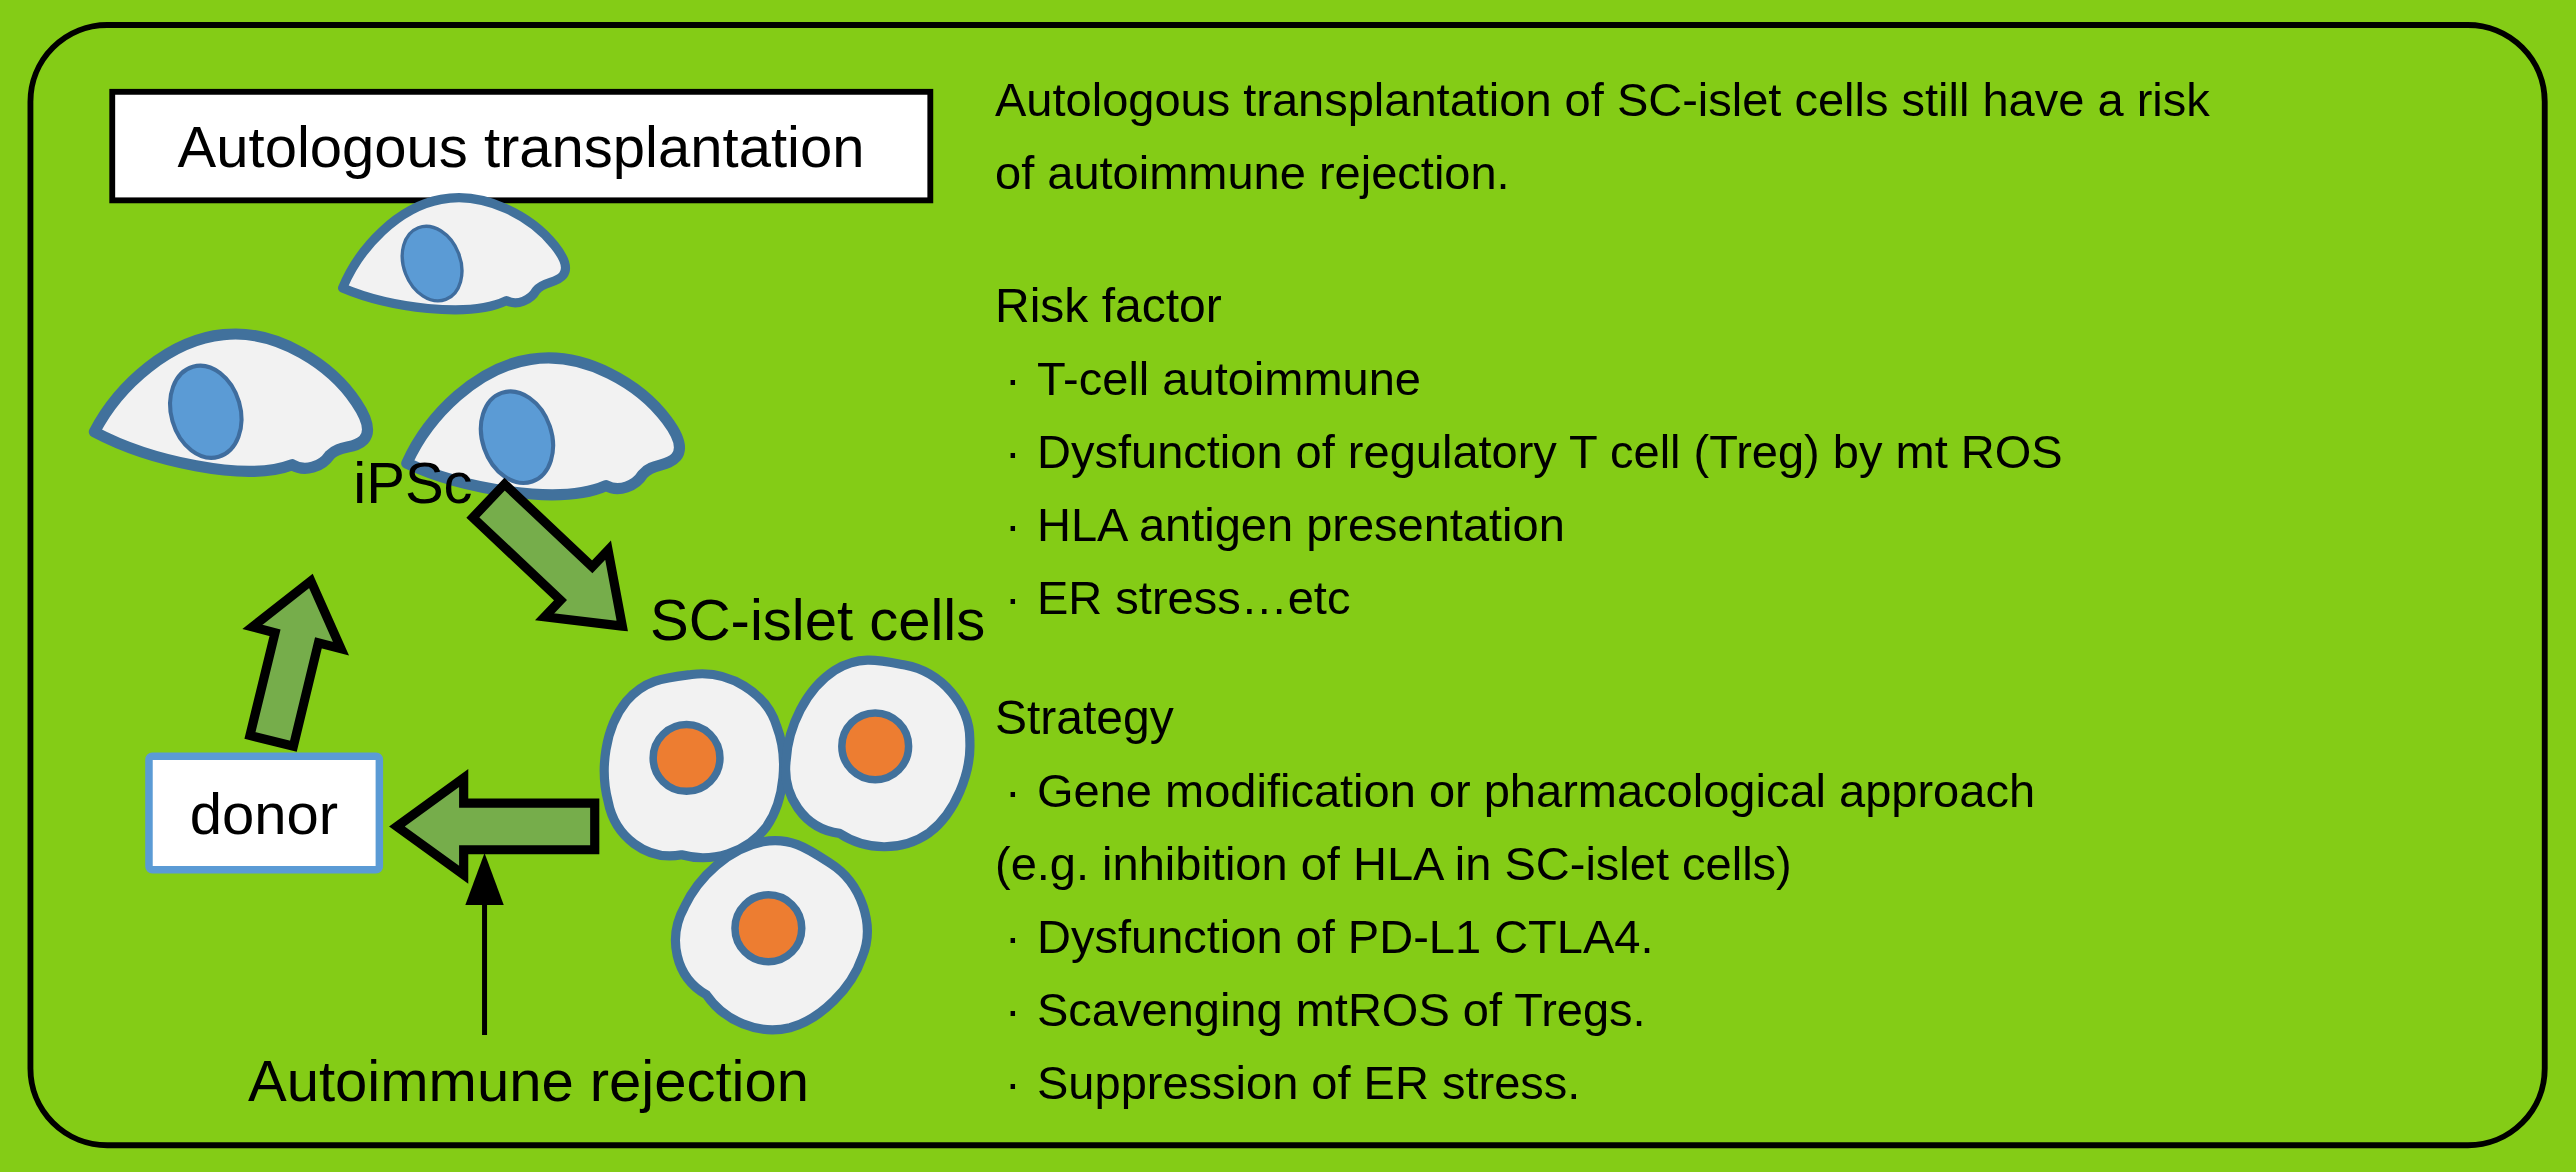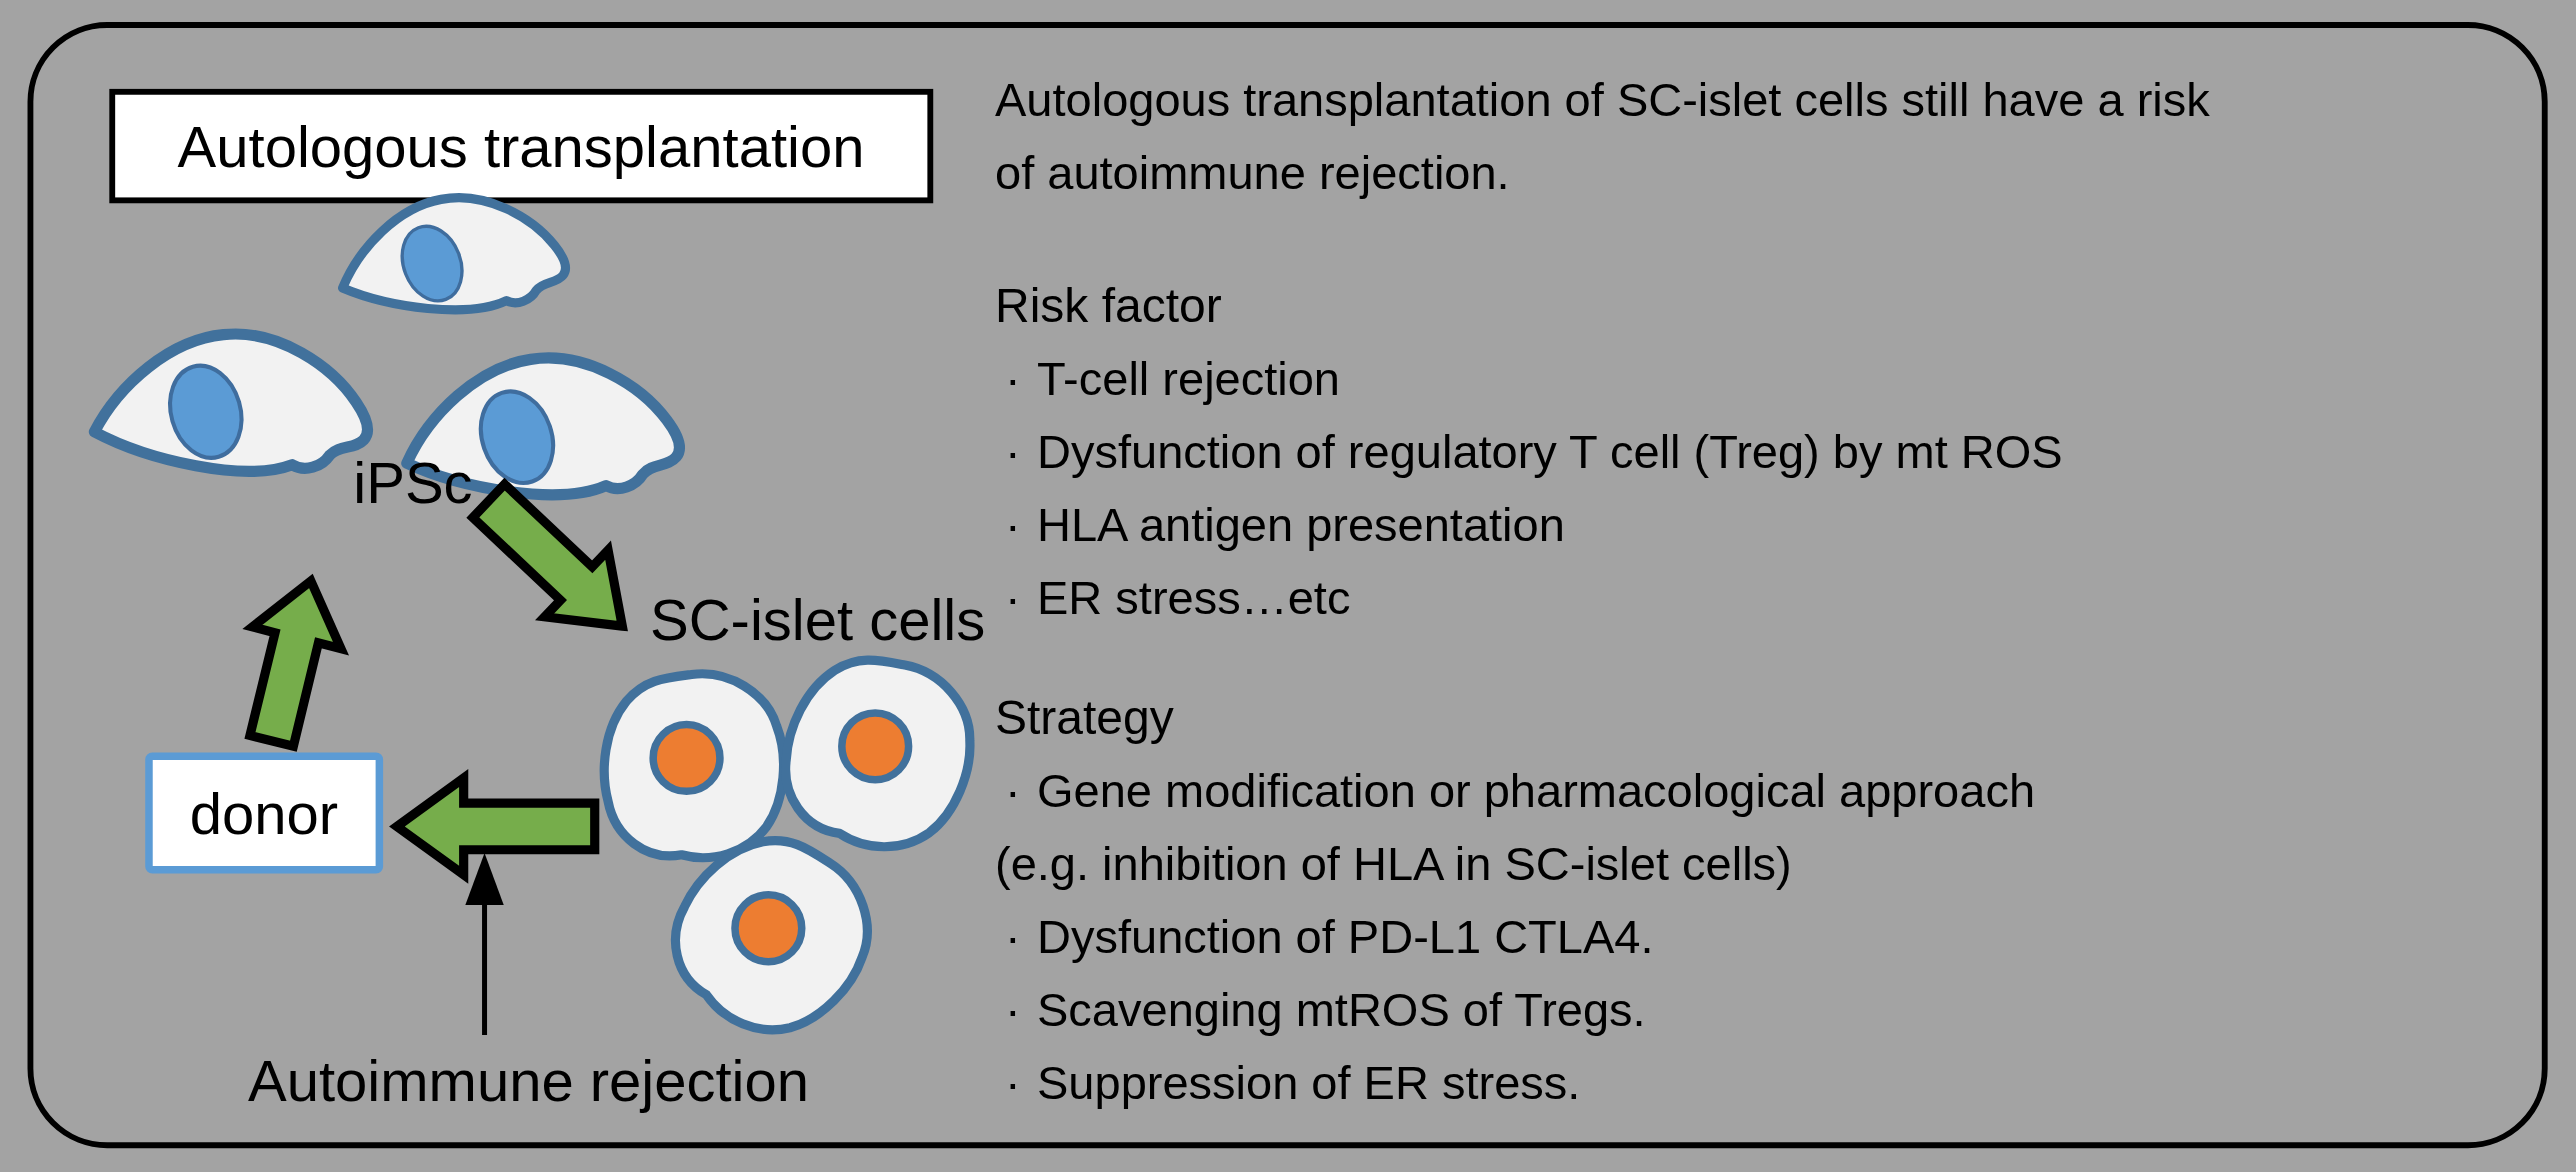--- a/index.html
+++ b/index.html
@@ -1,17 +1,17 @@
 <!DOCTYPE html>
 <html style="font-size:13.4px"><head>
 <meta charset="utf-8">
 <style>
   html,body { margin:0; padding:0; background:#ffffff; }
   .canvas {
-    position:relative; width:2576px; height:1172px; background:#a3a3a3;
+    position:relative; width:2576px; height:1172px; background:#84cc16;
     font-family:"Liberation Sans", sans-serif; color:#000000; overflow:hidden;
   }
   .diagram-svg { position:absolute; left:0; top:0; }
 
   
   .outer-border   { fill:none;    stroke:#000000; stroke-width:7; }
   .title-box      { fill:#ffffff; stroke:#000000; stroke-width:7; }
   .donor-box      { stroke:#5b9bd5; stroke-width:9; }
   .cell-body      { stroke:#41719c; stroke-width:11; stroke-linejoin:round; }
   .nucleus-blue   { stroke:#3f6d9e; stroke-width:4; }
@@ -89,21 +89,21 @@
   <div class="label donor-label">donor</div>
   <div class="label autoimmune-label">Autoimmune rejection</div>
 
   <div class="right-col">
     <div class="line">Autologous transplantation of SC-islet cells still have a risk</div>
     <div class="line">of autoimmune rejection.</div>
 
     <div class="spacer-a"></div>
 
     <div class="line heading">Risk factor</div>
-    <div class="line"><span class="bullet">·</span><span>T-cell rejection</span></div>
+    <div class="line"><span class="bullet">·</span><span>T-cell autoimmune</span></div>
     <div class="line"><span class="bullet">·</span><span>Dysfunction of regulatory T cell (Treg) by mt ROS</span></div>
     <div class="line"><span class="bullet">·</span><span>HLA antigen presentation</span></div>
     <div class="line"><span class="bullet">·</span><span>ER stress…etc</span></div>
 
     <div class="spacer-b"></div>
 
     <div class="line heading">Strategy</div>
     <div class="line"><span class="bullet">·</span><span>Gene modification or pharmacological approach</span></div>
     <div class="line">(e.g. inhibition of HLA in SC-islet cells)</div>
     <div class="line"><span class="bullet">·</span><span>Dysfunction of PD-L1 CTLA4.</span></div>

